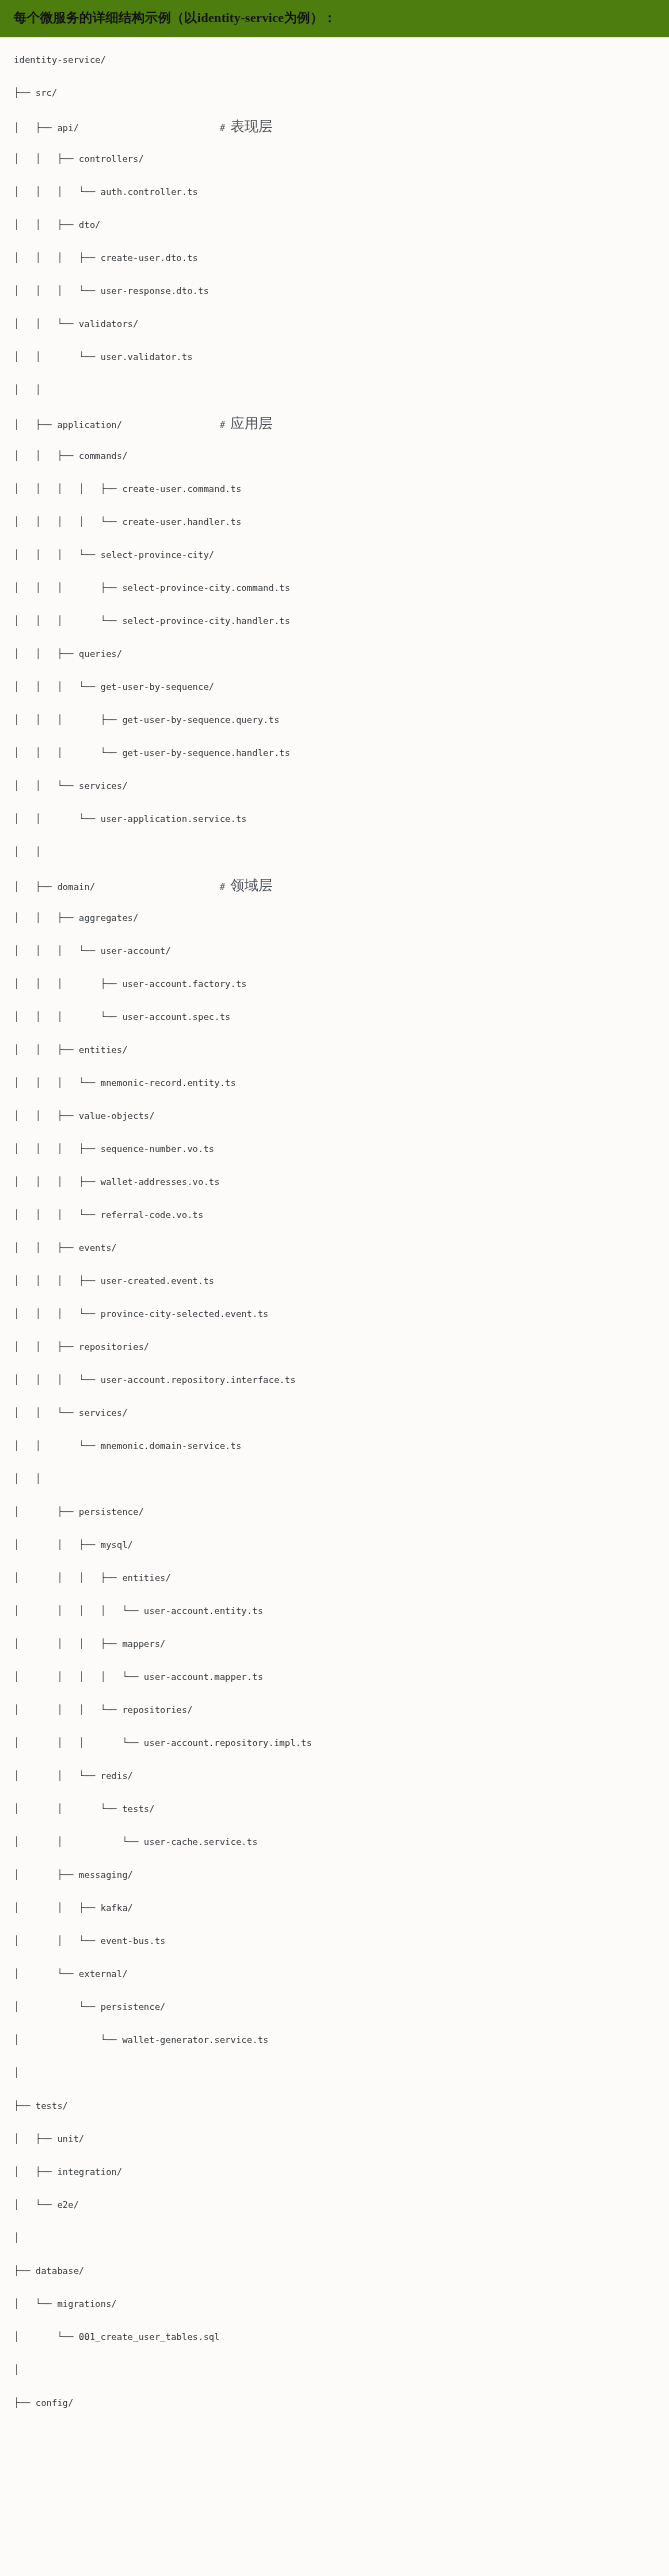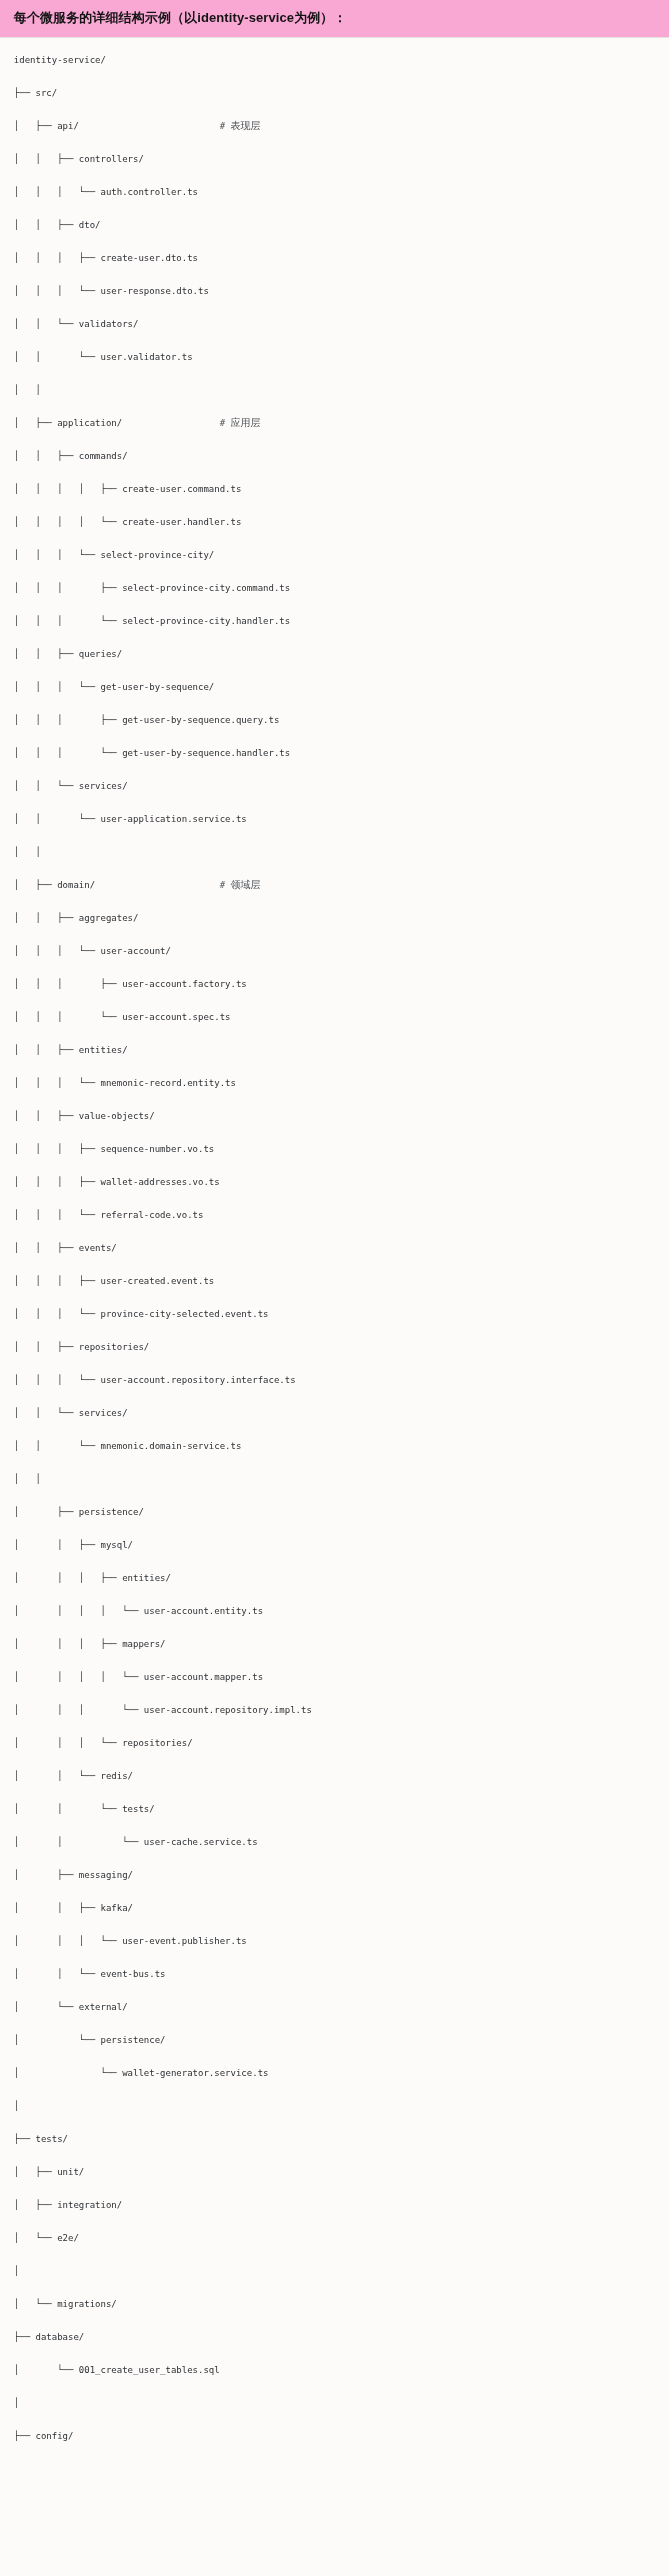--- a/index.html
+++ b/index.html
@@ -16,21 +16,22 @@
   .page {
     width: 669px;
     box-sizing: border-box;
     background: #faf9f6;
   }
 
   
   .doc-header {
     padding: 8.8px 13.8px 10px 13.8px;
     border-bottom: 0.6px solid #e6e3dc;
-    background: #f9a8d4;
+    background: #4d7c0f;
+    font-family: Liberation Serif, serif;
   }
   .doc-title {
     font-size: 13px;
     font-weight: bold;
     letter-spacing: 0.1px;
     line-height: 1.4;
     color: #141414;
     margin: 0;
   }
 
@@ -52,21 +53,21 @@
   .tree .row {
     display: block;
     white-space: pre;
     height: 16.5px;
   }
   .tree .cmt {
     color: #4a4f55;
   }
   .tree .cmt .cjk {
     font-family: "DejaVu Sans", sans-serif;
-    font-size: 10px;
+    font-size: 14px;
   }
 </style>
 </head>
 <body>
 
 <div class="page">
 
   <div class="doc-header">
     <h1 class="doc-title">每个微服务的详细结构示例（以identity-service为例）：</h1>
   </div>
@@ -115,40 +116,39 @@
 <span class="row">│   │   │   └── user-account.repository.interface.ts</span>
 <span class="row">│   │   └── services/</span>
 <span class="row">│   │       └── mnemonic.domain-service.ts</span>
 <span class="row">│   │</span>
 <span class="row">│       ├── persistence/</span>
 <span class="row">│       │   ├── mysql/</span>
 <span class="row">│       │   │   ├── entities/</span>
 <span class="row">│       │   │   │   └── user-account.entity.ts</span>
 <span class="row">│       │   │   ├── mappers/</span>
 <span class="row">│       │   │   │   └── user-account.mapper.ts</span>
+<span class="row">│       │   │   └── repositories/</span>
 <span class="row">│       │   │       └── user-account.repository.impl.ts</span>
-<span class="row">│       │   │   └── repositories/</span>
 <span class="row">│       │   └── redis/</span>
 <span class="row">│       │       └── tests/</span>
 <span class="row">│       │           └── user-cache.service.ts</span>
 <span class="row">│       ├── messaging/</span>
 <span class="row">│       │   ├── kafka/</span>
-<span class="row">│       │   │   └── user-event.publisher.ts</span>
 <span class="row">│       │   └── event-bus.ts</span>
 <span class="row">│       └── external/</span>
 <span class="row">│           └── persistence/</span>
 <span class="row">│               └── wallet-generator.service.ts</span>
 <span class="row">│</span>
 <span class="row">├── tests/</span>
 <span class="row">│   ├── unit/</span>
 <span class="row">│   ├── integration/</span>
 <span class="row">│   └── e2e/</span>
 <span class="row">│</span>
+<span class="row">├── database/</span>
 <span class="row">│   └── migrations/</span>
-<span class="row">├── database/</span>
 <span class="row">│       └── 001_create_user_tables.sql</span>
 <span class="row">│</span>
 <span class="row">├── config/</span>
 
 
 
 
 
 
 

